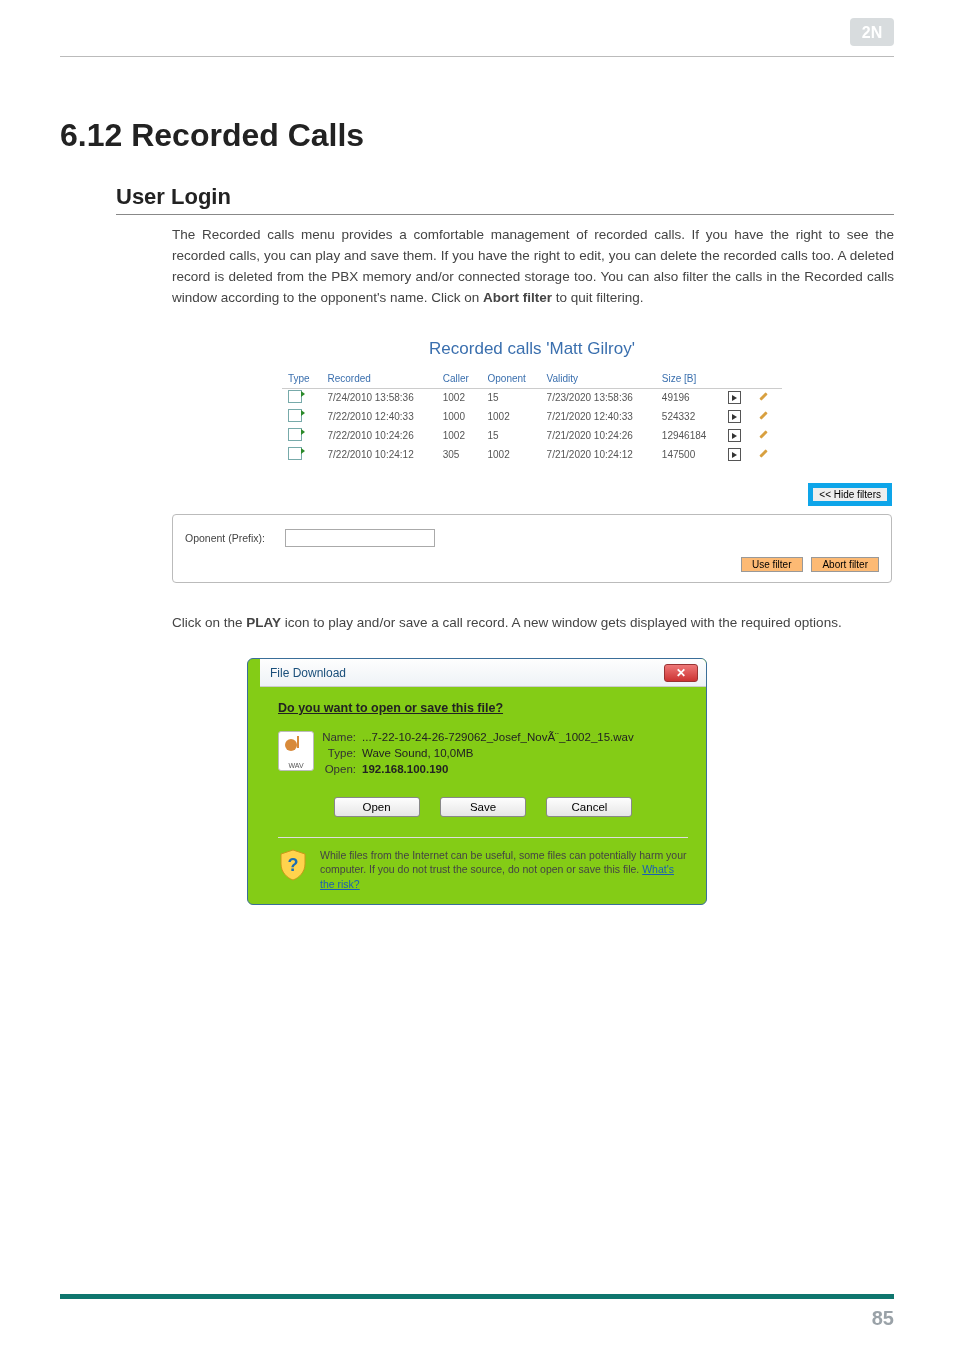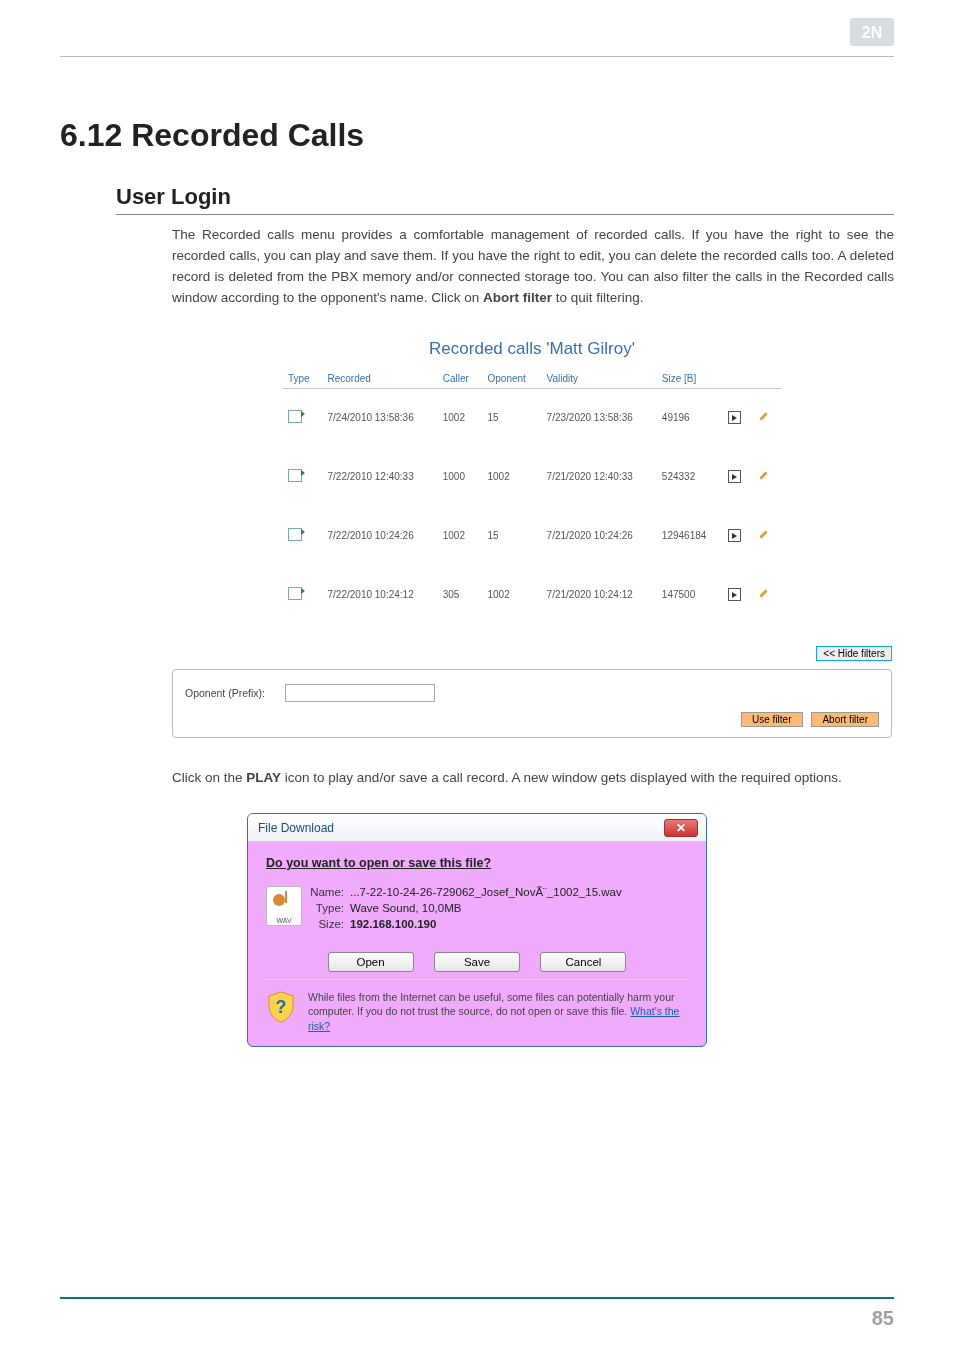--- a/index.html
+++ b/index.html
@@ -77,21 +77,21 @@
   }
   table.rec-table th {
     color: #3a6fae;
     font-weight: normal;
     text-align: left;
     padding: 4px 6px;
     border-bottom: 1px solid #ccc;
     font-size: 10px;
   }
   table.rec-table td {
-    padding: 21px 6px;
+    padding: 1px 6px;
     border-bottom: 1px solid #fff;
     white-space: nowrap;
   }
   .type-icon {
     width: 14px; height: 13px;
     display: inline-block;
     background: #fff;
     border: 1px solid #7aa;
     position: relative;
   }
@@ -136,21 +136,21 @@
     border-radius:1px;
   }
   .hide-filters-row {
     text-align: right;
     margin: 18px 0 8px 0;
   }
   .hide-filters-btn {
     font-size: 10px;
     padding: 1px 6px;
     background: #eee;
-    border: 1px solid #0ea5e9;
+    border: 5px solid #0ea5e9;
     cursor: pointer;
   }
   .filter-box {
     border: 1px solid #bbb;
     border-radius: 4px;
     padding: 14px 12px 10px 12px;
     font-size: 10.5px;
     color: #444;
   }
   .filter-row1 {
@@ -179,24 +179,25 @@
   }
 
   
   .dlg-wrap {
     margin: 24px auto 0 auto;
     width: 460px;
   }
   .dlg {
     border: 1px solid #3a6e99;
     border-radius: 6px;
-    background: #f0abfc;
+    background: #84cc16;
     font-family: "Segoe UI", Tahoma, sans-serif;
     position: relative;
     overflow: hidden;
+    padding-left: 12px;
   }
   .dlg-header {
     display: flex;
     justify-content: space-between;
     align-items: center;
     padding: 5px 8px 4px 10px;
     border-bottom: 1px solid #ccc;
     background: linear-gradient(#fefefe,#eef2f6);
   }
   .dlg-header-title {
@@ -264,21 +265,21 @@
     display: inline-block;
     width: 42px;
     text-align: right;
     margin-right: 6px;
     color: #333;
   }
   .info-lines .val-bold { font-weight: bold; }
   .info-lines div { margin-bottom: 4px; }
   .dlg-buttons {
     text-align: center;
-    margin-bottom: 7px;
+    margin-bottom: 20px;
   }
   .dlg-buttons button {
     width: 86px;
     padding: 3px 0;
     margin: 0 8px;
     font-size: 11.5px;
     background: linear-gradient(#fefefe,#e6e6e6);
     border: 1px solid #888;
     border-radius: 3px;
     cursor: pointer;
@@ -302,21 +303,21 @@
     color: #1a5fb4;
     text-decoration: underline;
     cursor: pointer;
   }
 
   .page-footer {
     position: absolute;
     bottom: 20px;
     left: 60px;
     right: 60px;
-    border-top: 2px solid #0f766e;
+    border-top: 5px solid #0f766e;
     text-align: right;
     padding-top: 8px;
   }
   .page-num {
     color: #9aa2a8;
     font-size: 20px;
     font-weight: bold;
   }
 </style>
 </head>
@@ -428,21 +429,21 @@
       </div>
       <div class="dlg-body">
         <div class="dlg-q">Do you want to open or save this file?</div>
         <div class="dlg-info-row">
           <div class="wav-icon">
               <span>WAV</span>
             </div>
           <div class="info-lines">
             <div><span class="lbl">Name:</span><span>...7-22-10-24-26-729062_Josef_NovÃ¨_1002_15.wav</span></div>
             <div><span class="lbl">Type:</span><span>Wave Sound, 10,0MB</span></div>
-            <div><span class="lbl">Size:</span><span class="val-bold">192.168.100.190</span></div>
+            <div><span class="lbl">Open:</span><span class="val-bold">192.168.100.190</span></div>
           </div>
         </div>
         <div class="dlg-buttons">
           <button>Open</button>
           <button>Save</button>
           <button>Cancel</button>
         </div>
         <div class="dlg-warning">
           <div class="shield-icon">
             <svg viewBox="0 0 30 34">

